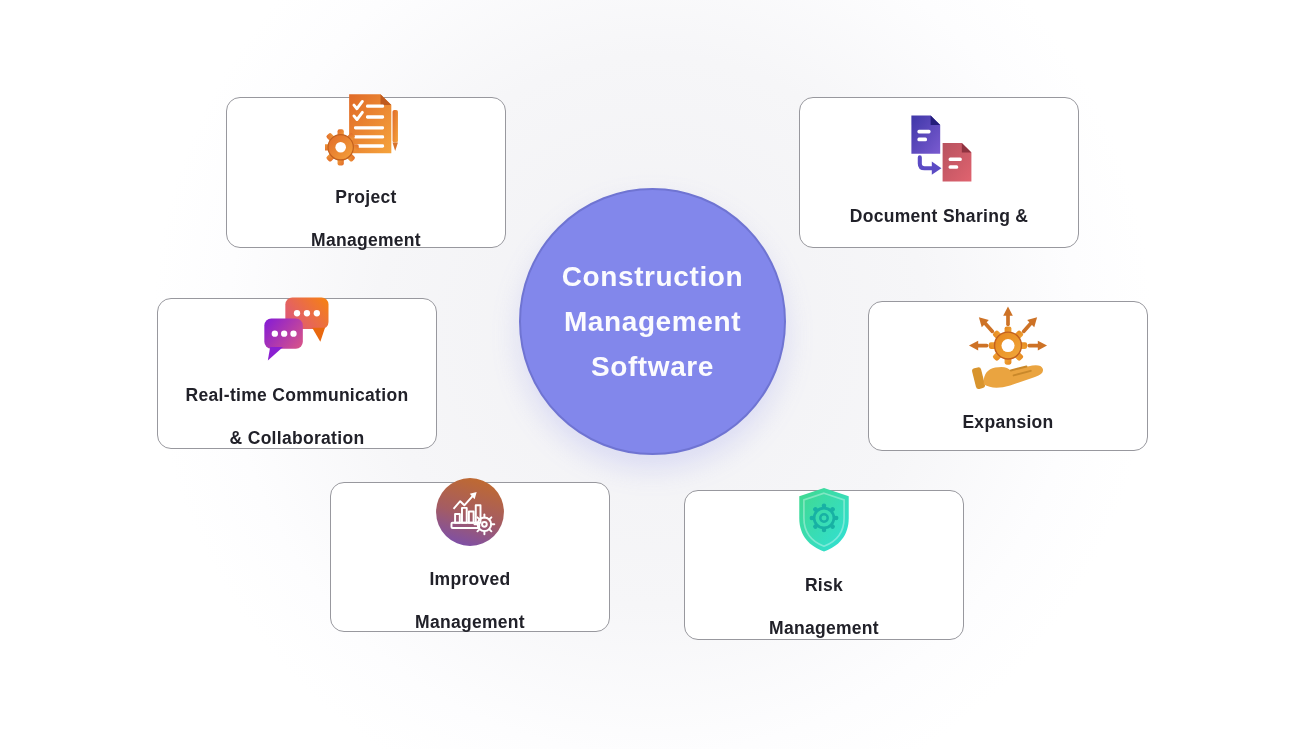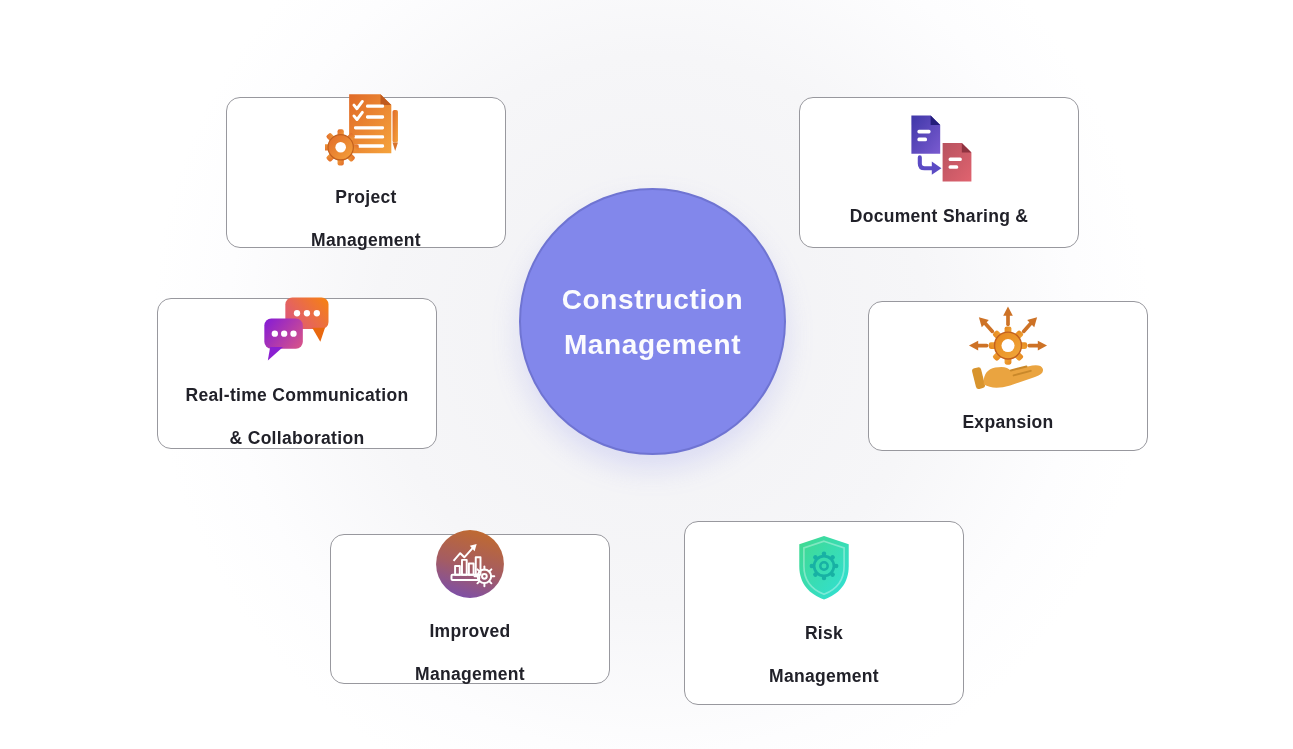--- a/index.html
+++ b/index.html
@@ -63,31 +63,32 @@
     font-weight: 600;
     letter-spacing: 0.3px;
     line-height: 31px;
     white-space: nowrap;
     margin-top: 12px;
   }
   .card-1 { left: 226px; top: 97px;  }
   .card-2 { left: 799px; top: 97px; justify-content: center;  }
   .card-3 { left: 157px; top: 298px; }
   .card-4 { left: 868px; top: 301px; height: 150px; }
-  .card-5 { left: 330px; top: 534px; height: 150px; }
-  .card-6 { left: 684px; top: 521px; height: 184px; }
+  .card-5 { left: 330px; top: 482px; height: 150px; }
+  .card-6 { left: 684px; top: 490px; height: 150px; }
 </style>
 </head>
 <body>
 
 <div class="canvas">
 
   <div class="center-circle">
     <span class="cln">Construction</span>
     <span class="cln">Management</span>
+    <span class="cln">Software</span>
   </div>
 
   <div class="card card-1">
     <span class="icon">
       <svg width="82" height="76" viewBox="0 0 68 62">
         <defs>
           <linearGradient id="og1" x1="0" y1="0" x2="1" y2="1">
             <stop offset="0" stop-color="#e06a28"></stop>
               <stop offset="1" stop-color="#f5a33c"></stop>
           </linearGradient>

